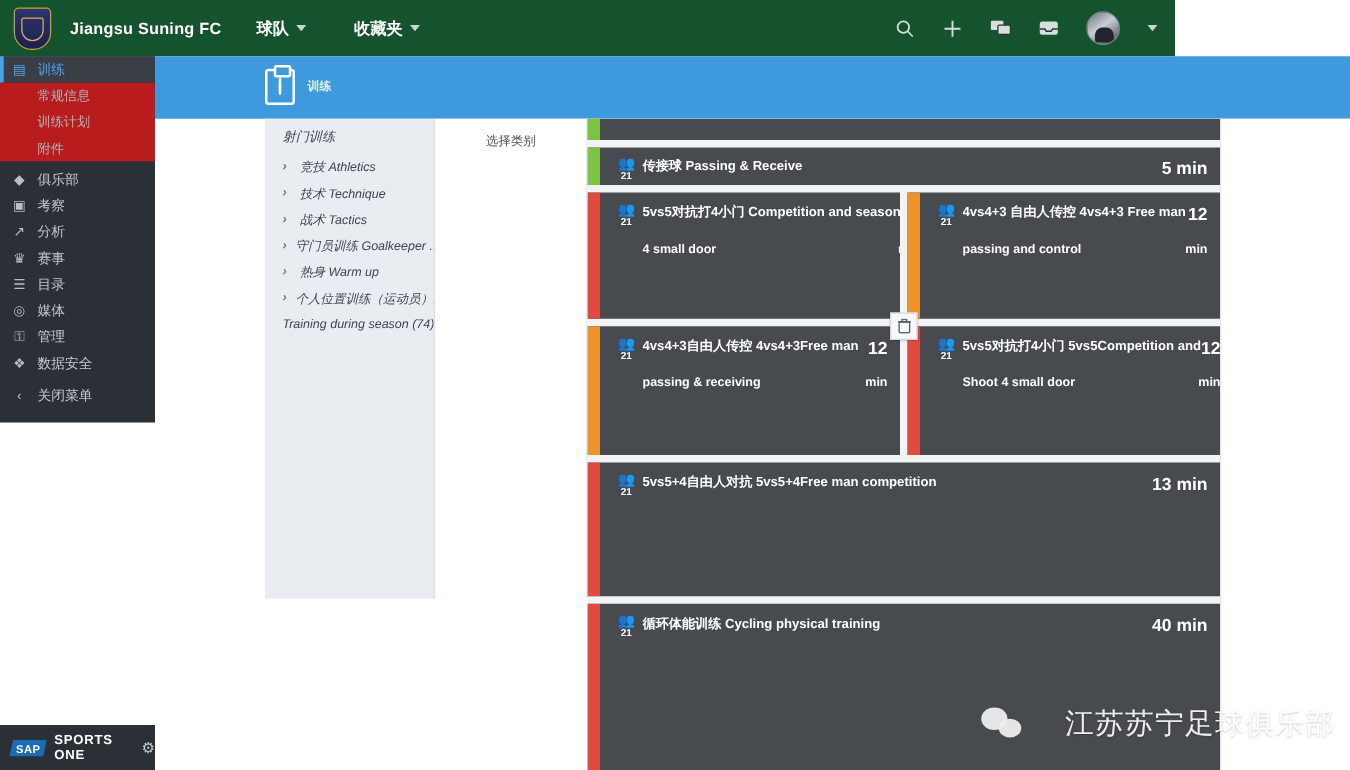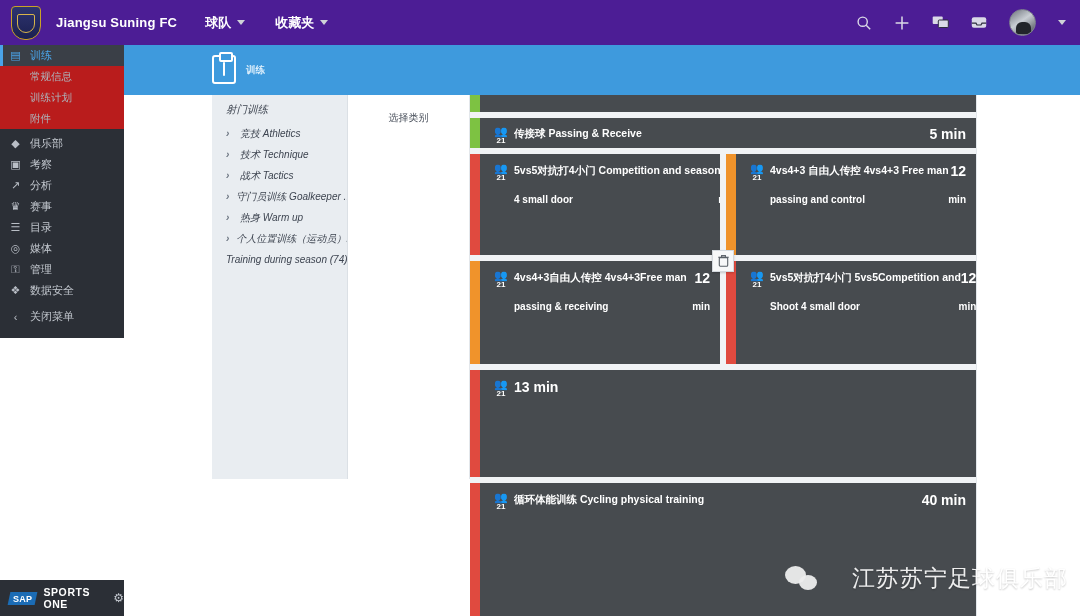--- a/index.html
+++ b/index.html
@@ -6,43 +6,43 @@
   html, body {
     width: 1080px; height: 616px;
     font-family: "Liberation Sans", "DejaVu Sans", sans-serif;
     background: #ffffff;
     overflow: hidden;
   }
   #app { position: relative; width: 1080px; height: 616px; }
 
   
   .topbar {
-    position: absolute; top: 0; left: 0; width: 1080px; height: 45px;
-    background: #4c1d95; display: flex; align-items: center; justify-content: center;
+    position: absolute; top: 0; left: 0; width: 940px; height: 45px;
+    background: #14532d; display: flex; align-items: center; justify-content: center;
   }
   .logo-wrap {
     width: 52px; height: 45px; display: flex; align-items: center; justify-content: center;
     flex: 0 0 auto;
   }
   .club-crest {
     width: 30px; height: 34px;
     background: linear-gradient(#2d3470, #1b2050);
     border: 1.5px solid #c9a227;
     border-radius: 4px 4px 14px 14px;
     position: relative;
   }
   .club-crest:after {
     content: ""; position: absolute; left: 5px; top: 7px; right: 5px; bottom: 6px;
     border: 1.5px solid #d8b44a; border-radius: 2px 2px 9px 9px;
   }
   .brand-name {
     color: #ffffff; font-size: 13px; font-weight: bold; letter-spacing: .2px;
     margin-left: 4px; white-space: nowrap;
   }
-  .nav-menu { display: flex; align-items: center; margin-left: 28px; gap: 30px; }
+  .nav-menu { display: flex; align-items: center; margin-left: 28px; gap: 38px; }
   .nav-item {
     color: #ffffff; font-size: 13px; font-weight: bold; display: flex;
     align-items: center; gap: 6px; cursor: pointer; white-space: nowrap;
   }
   .caret { width: 0; height: 0; border-left: 4px solid transparent; border-right: 4px solid transparent; border-top: 5px solid #cfd3d8; }
   .topbar-right {
     margin-left: auto; display: flex; align-items: center; gap: 22px; padding-right: 14px;
   }
   .ticon { color: #e7eaee; opacity: .92; display: flex; align-items: center; cursor: pointer; }
   .avatar {
@@ -117,21 +117,21 @@
     display: flex; align-items: center; gap: 7px; height: 21px;
     padding-left: 14px; font-size: 10px; color: #3d4450; cursor: pointer; white-space: nowrap;
   }
   .tree-item .chev { color: #6b7480; font-size: 10px; font-weight: bold; width: 7px; }
   .tree-item.leaf { padding-left: 14px; }
 
   .blank-panel {
     position: absolute; top: 95px; left: 348px; width: 122px; height: 384px;
     background: #ffffff; border-right: 1px solid #e3e7eb;
   }
-  .blank-panel .ph { font-size: 10px; color: #4a515c; text-align: center; padding-top: 16px; }
+  .blank-panel .ph { font-size: 10px; color: #4a515c; text-align: center; padding-top: 11px; }
 
   
   .canvas {
     position: absolute; top: 95px; left: 470px; width: 506px; height: 521px;
     background: #f1f3f5; overflow: hidden;
   }
   .right-pane {
     position: absolute; top: 95px; left: 976px; width: 104px; height: 521px;
     background: #ffffff; border-left: 1px solid #e3e7eb;
   }
@@ -468,20 +468,21 @@
     </div>
 
     <div class="card wide" style="height:107px;">
       <div class="bar" style="background:#e04a3f;"></div>
       <div class="body">
         <div class="card-top">
           <div class="ppl">
             <span class="glyph">👥</span>
             <span class="num">21</span>
           </div>
+          <div class="card-title">5vs5+4自由人对抗 5vs5+4Free man competition</div>
           <div class="card-dur">13 min</div>
         </div>
       </div>
     </div>
 
     <div class="card wide" style="height:137px;">
       <div class="bar" style="background:#e04a3f;"></div>
       <div class="body">
         <div class="card-top">
           <div class="ppl">

